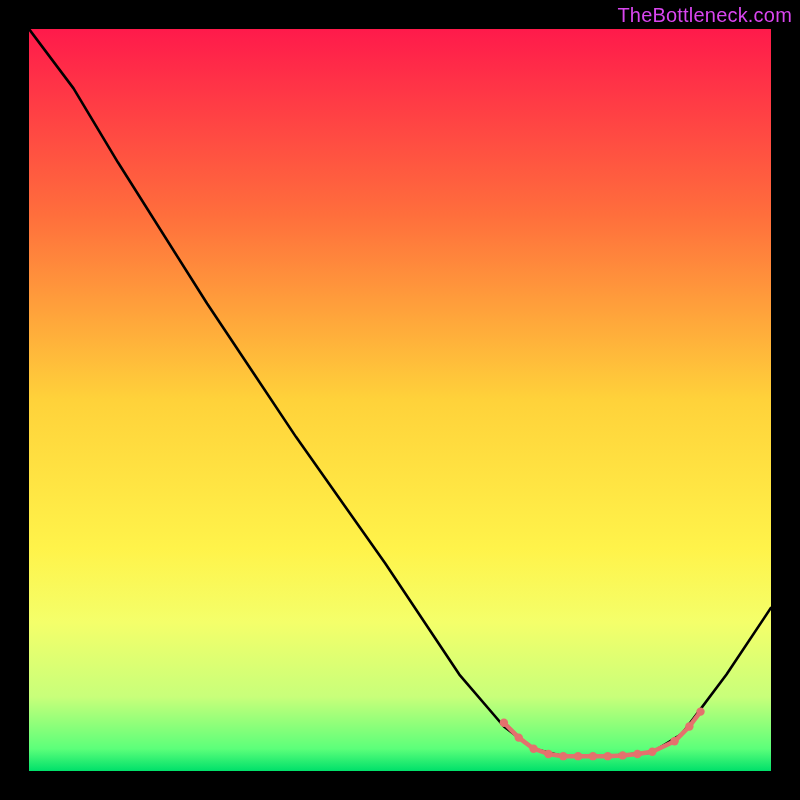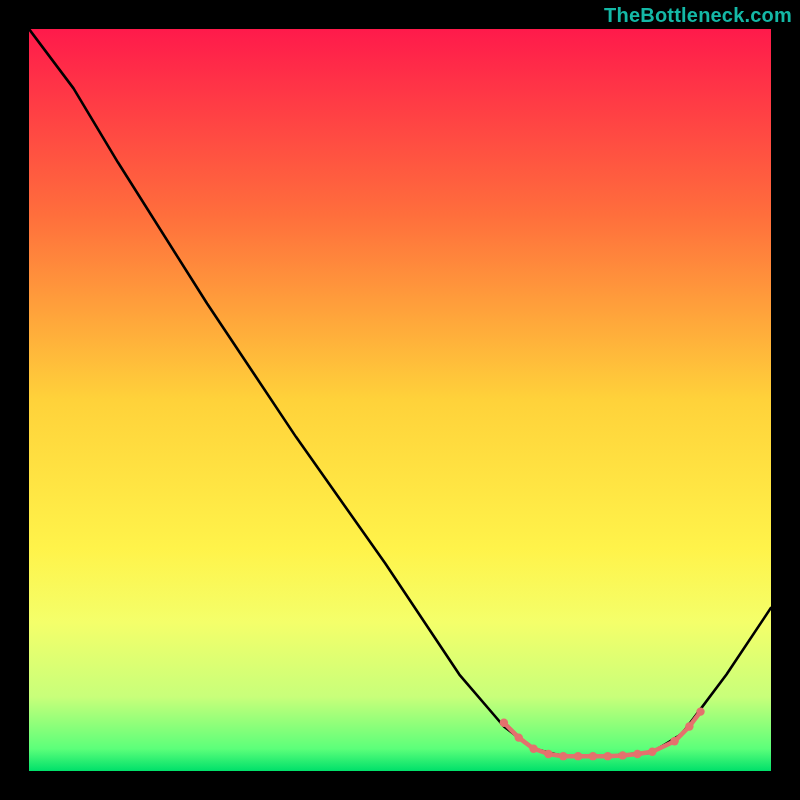--- a/index.html
+++ b/index.html
@@ -14,23 +14,23 @@
   .frame {
     position: relative;
     width: 800px;
     height: 800px;
     background: #000;
   }
   .watermark {
     position: absolute;
     top: 4px;
     right: 8px;
-    color: #14b8a6;
+    color: #d946ef;
     font-size: 20px;
-    font-weight: 700;
+    font-weight: 400;
     letter-spacing: 0.2px;
     user-select: none;
     margin-left: 25px;
   }
   .plot {
     position: absolute;
     left: 29px;
     top: 29px;
     width: 742px;
     height: 742px;

